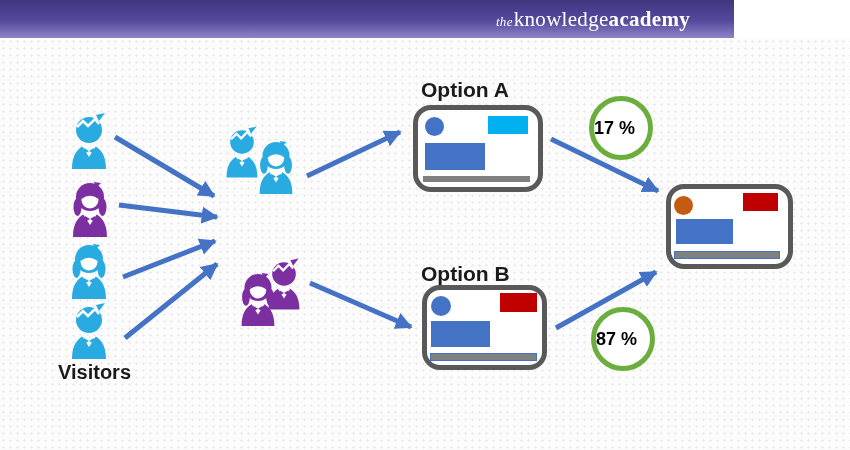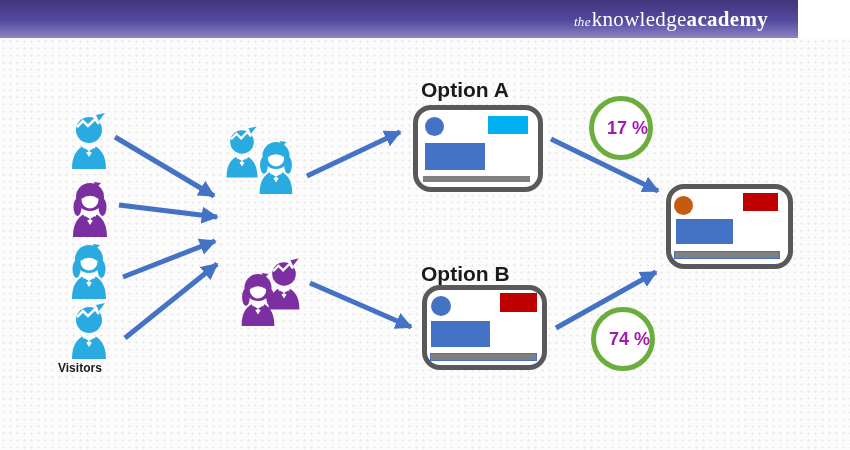--- a/index.html
+++ b/index.html
@@ -1,41 +1,41 @@
 <!DOCTYPE html>
 <html style="--header-top: #41357f; --header-mid: #544a9e; --header-bottom: #8c84c6; --arrow: #4472c4; --green: #6cae3e; --person-blue: #29abe2; --person-purple: #7b2fa0; --card-border: #595959; --shape-blue: #4472c4; --shape-cyan: #00b0f0; --shape-red: #c00000; --shape-orange: #c55a11; --shape-gray: #808080;"><head>
 <meta charset="utf-8">
 <style>
   html,body{margin:0;padding:0;background:#ddd;}
   .stage{position:relative;width:850px;height:450px;overflow:hidden;
          font-family:"Liberation Sans",sans-serif;background:#fff;}
 
   
-  .hdr{position:absolute;left:0;top:0;width:798px;height:38px;
+  .hdr{position:absolute;left:0;top:0;width:734px;height:38px;
        background:linear-gradient(180deg,var(--header-top) 0%,var(--header-mid) 55%,var(--header-bottom) 100%);
-       display:flex;align-items:center;justify-content:flex-end;box-sizing:border-box;padding-right:30px;}
+       display:flex;align-items:center;justify-content:flex-end;box-sizing:border-box;padding-right:44px;}
   .logo{color:#fff;font-family:"Liberation Serif",serif;font-size:21px;line-height:1;letter-spacing:.3px;white-space:nowrap;}
   .logo .the{font-style:italic;font-size:13px;margin-right:1px;}
   .logo .academy{font-weight:bold;}
 
   
   .canvas{position:absolute;left:0;top:38px;width:850px;height:412px;background:#fcfcfc;
           background-image:radial-gradient(circle,#ececec 1px,transparent 1.1px);background-size:7px 7px;}
   svg.arrows{position:absolute;left:0;top:0;width:850px;height:412px;pointer-events:none;}
   .arrow-line{stroke:var(--arrow);stroke-width:5;fill:none;}
 
   .person{position:absolute;color:var(--person-blue);}
   .person.purple{color:var(--person-purple);}
 
   .lbl{position:absolute;font-weight:bold;color:#1a1a1a;white-space:nowrap;}
-  .visitors-lbl{left:58px;top:323px;font-size:12px;}
+  .visitors-lbl{left:58px;top:323px;font-size:20px;}
   .option-lbl{font-size:21px;}
 
   .ring{position:absolute;background:#fff;border:6px solid var(--green);border-radius:50%;
-        display:flex;align-items:center;justify-content:flex-end;font-weight:bold;color:#a21caf;box-sizing:content-box;}
+        display:flex;align-items:center;justify-content:flex-start;font-weight:bold;color:#000000;box-sizing:content-box;}
   .ab-ring{left:227px;top:156px;width:60px;height:60px;font-size:16px;}
   .rate-ring{width:54px;height:54px;border-width:5px;font-size:18px;}
 
   .card{position:absolute;background:#fff;border:5px solid var(--card-border);border-radius:18px;box-sizing:border-box;}
   .shape{position:absolute;}
   .sh-circle{border-radius:50%;background:var(--shape-blue);}
   .sh-circle.orange{background:var(--shape-orange);}
   .sh-blue{background:var(--shape-blue);}
   .sh-cyan{background:var(--shape-cyan);}
   .sh-red{background:var(--shape-red);}
@@ -136,21 +136,21 @@
     </div>
 
     <div class="lbl option-lbl" style="left:421px;top:224px">Option B</div>
     <div class="card" style="left:422px;top:247px;width:125px;height:85px">
       <div class="shape sh-circle" style="left:4px;top:6px;width:20px;height:20px"></div>
       <div class="shape sh-red" style="left:73px;top:3px;width:37px;height:19px"></div>
       <div class="shape sh-blue" style="left:4px;top:31px;width:59px;height:26px"></div>
       <div class="shape sh-bar blue-edge" style="left:3px;top:63px;width:107px;height:8px"></div>
     </div>
     <div class="ring rate-ring" style="left:591px;top:269px">
-      <span>74 %</span>
+      <span>87 %</span>
     </div>
 
     <div class="card" style="left:666px;top:146px;width:127px;height:85px">
       <div class="shape sh-circle orange" style="left:3px;top:7px;width:19px;height:19px"></div>
       <div class="shape sh-red" style="left:72px;top:4px;width:35px;height:18px"></div>
       <div class="shape sh-blue" style="left:5px;top:30px;width:57px;height:25px"></div>
       <div class="shape sh-bar blue-edge" style="left:3px;top:62px;width:106px;height:8px"></div>
     </div>
 
   </div>

